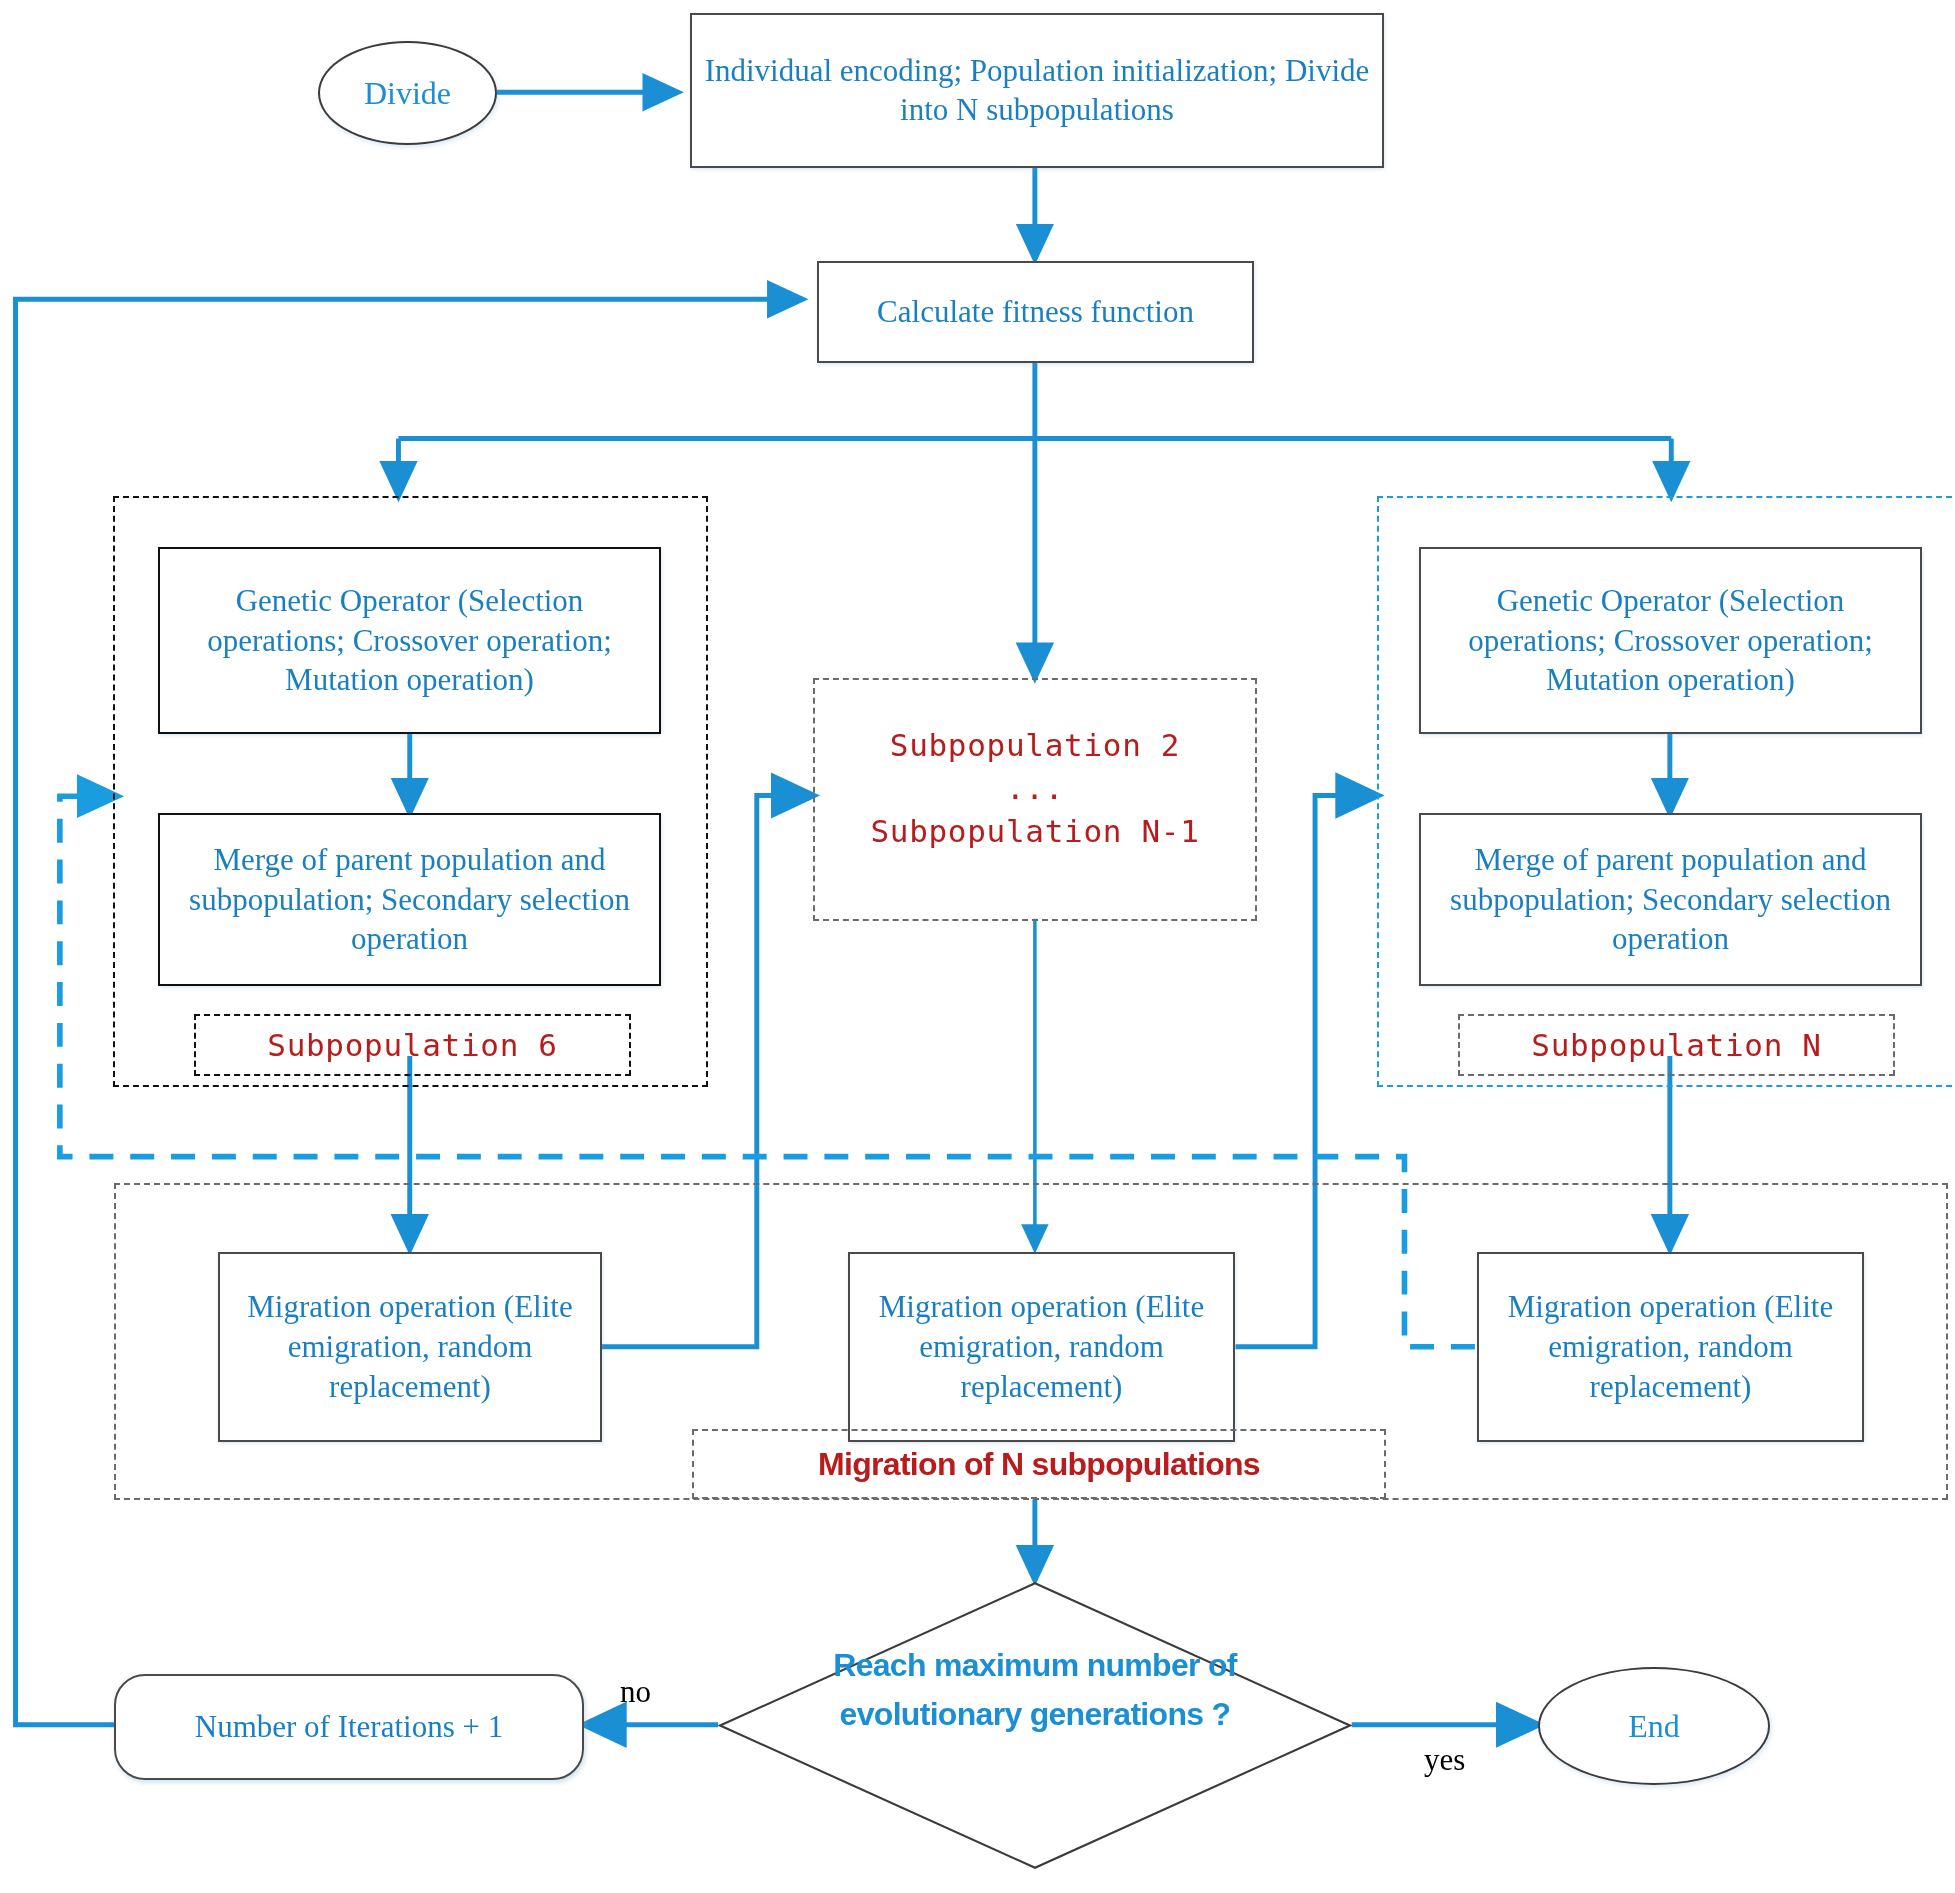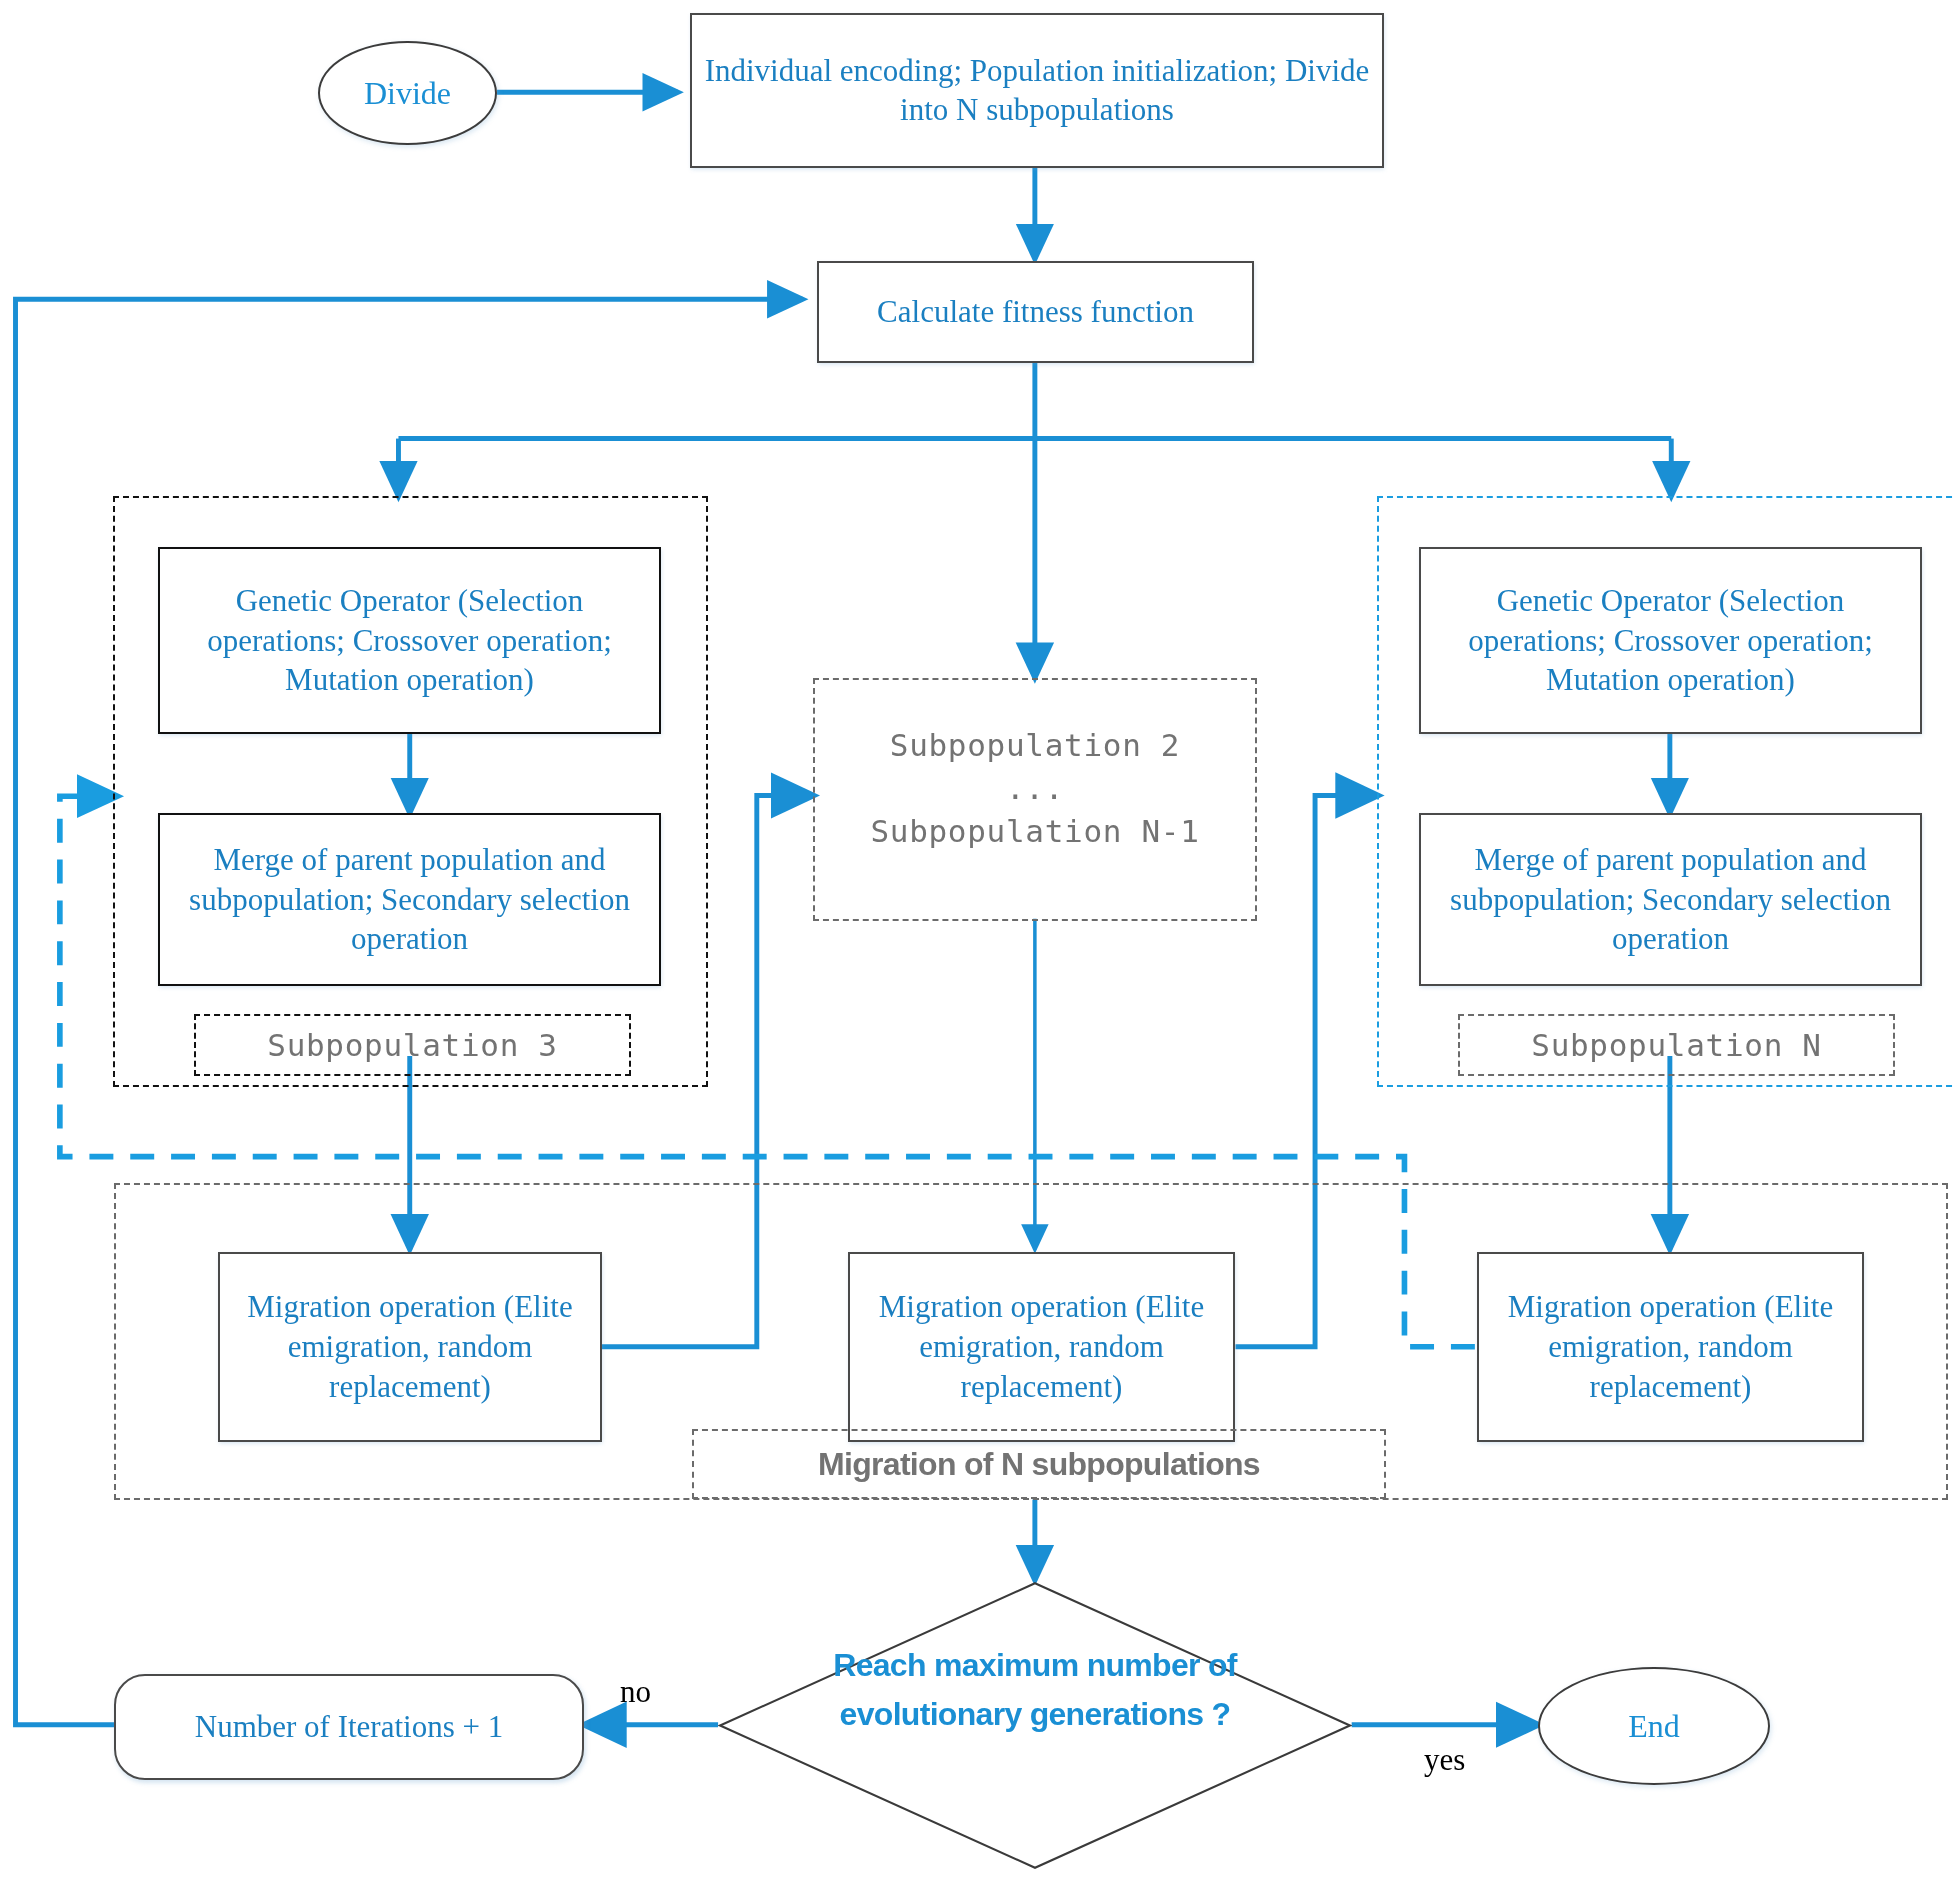--- a/index.html
+++ b/index.html
@@ -9,21 +9,21 @@
   .proc{border:2.1px solid #4a4a4a;background:#fff;color:#1a7fc1;font-size:31px;line-height:1.28;padding:4.2px 10px;
         box-shadow:1.4px 2.1px 4.2px rgba(120,170,210,.30);}
   .term{border:2.1px solid #3c3c3c;border-radius:50%;background:#fff;color:#1a8fd4;font-weight:normal;font-size:32px;
         box-shadow:1.4px 2.1px 5px rgba(120,170,210,.28);}
   .term.serifstyle{font-weight:normal;font-family:"Liberation Serif",serif;}
   .groupbox{position:absolute;box-sizing:border-box;background:transparent;}
   .dash-black{border:2.8px dashed #111;}
   .dash-cyan{border:2.8px dashed #1a9de0;}
   .dash-gray-thin{border:2.1px dashed #6b6b6b;}
   .dash-dark-thin{border:2.1px dashed #3a3a3a;}
-  .label-red{position:absolute;color:#737373;display:flex;align-items:center;justify-content:center;
+  .label-red{position:absolute;color:#b91c1c;display:flex;align-items:center;justify-content:center;
              font-family:"DejaVu Sans Mono",monospace;font-size:31px;letter-spacing:0.7px;box-sizing:border-box;}
   .label-red-sans{font-family:"Liberation Sans",sans-serif;font-weight:bold;letter-spacing:-0.7px;font-size:32px;}
   .tagbox{position:absolute;box-sizing:border-box;display:flex;align-items:center;justify-content:center;}
   .diamond-wrap{position:absolute;}
   .dtext{position:absolute;color:#1a8fd4;font-family:"Liberation Sans",sans-serif;font-weight:bold;
          font-size:32px;line-height:1.5;text-align:center;letter-spacing:-0.7px;}
   .edge-lbl{position:absolute;color:#000000;font-family:"Liberation Serif",serif;font-size:31px;}
   svg.lines{position:absolute;left:0;top:0;width:1955px;height:1893px;overflow:visible;}
   .ln{stroke:#1a8fd4;stroke-width:7;fill:none;}
   .ln-thin{stroke:#1a8fd4;stroke-width:5;fill:none;}
@@ -101,21 +101,21 @@
 
   <div class="node proc" style="left:158px;top:547px;width:503px;height:187px;border-color:#111;border-width:2.8px;">
     <span>Genetic Operator (Selection operations;  Crossover operation; Mutation operation)</span>
   </div>
 
   <div class="node proc" style="left:158px;top:813px;width:503px;height:173px;border-color:#111;border-width:2.8px;">
     <span>Merge of parent population and subpopulation; Secondary selection operation</span>
   </div>
 
   <div class="tagbox dash-dark-thin" style="left:194px;top:1014px;width:437px;height:62px;border-width:2.8px;border-color:#111;"></div>
-  <div class="label-red" style="left:194px;top:1014px;width:437px;height:62px;">Subpopulation 3</div>
+  <div class="label-red" style="left:194px;top:1014px;width:437px;height:62px;">Subpopulation 6</div>
 
   <div class="groupbox dash-gray-thin" style="left:813px;top:678px;width:444px;height:243px;"></div>
   <div class="label-red" style="left:813px;top:725px;width:444px;height:39px;">Subpopulation 2</div>
   <div class="label-red" style="left:813px;top:772px;width:444px;height:32px;">...</div>
   <div class="label-red" style="left:813px;top:811px;width:444px;height:39px;">Subpopulation N-1</div>
 
   <div class="groupbox dash-cyan" style="left:1377px;top:496px;width:595px;height:591px;"></div>
 
   <div class="node proc" style="left:1419px;top:547px;width:503px;height:187px;">
     <span>Genetic Operator (Selection operations;  Crossover operation; Mutation operation)</span>

